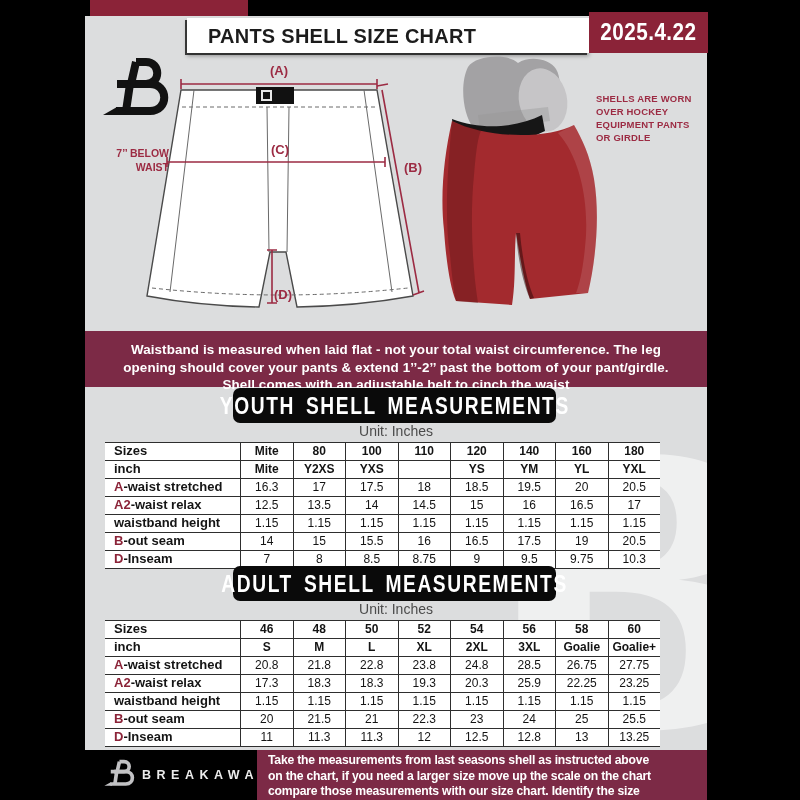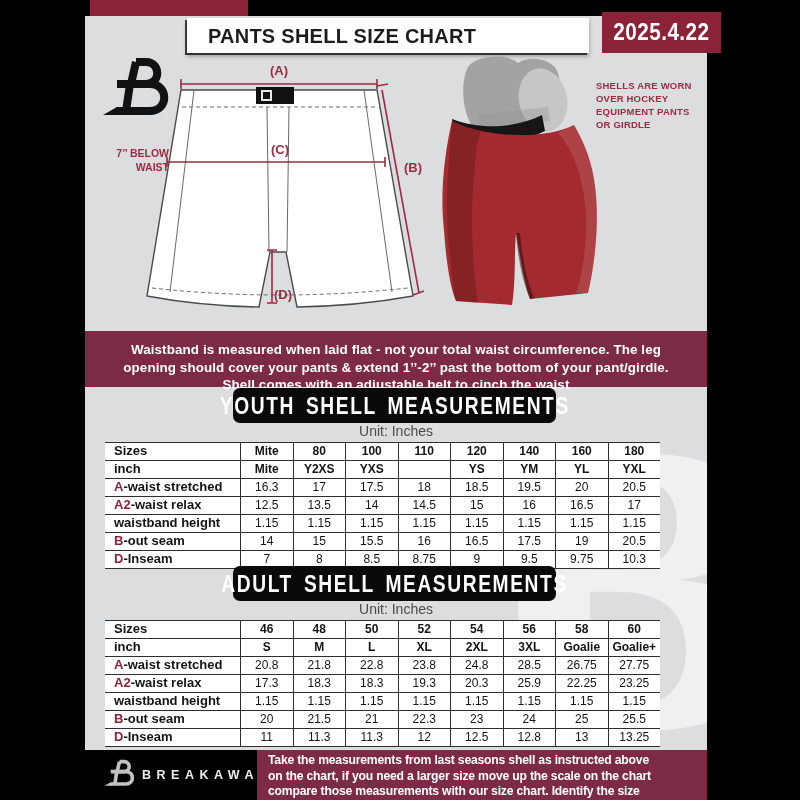--- a/index.html
+++ b/index.html
@@ -25,32 +25,32 @@
     position:absolute;left:187px;top:18px;width:402px;height:35px;background:#fff;
     box-shadow:-2px 2px 0 rgba(30,30,30,0.85), 0 3px 4px rgba(0,0,0,0.35);
     display:flex;align-items:center;
   }
   .title-bar .t{
     padding-left:22px;font-size:21px;font-weight:bold;color:#1c1c1c;
     transform:scaleX(0.95);transform-origin:left center;letter-spacing:0.3px;white-space:nowrap;
   }
   .date-badge{
     position:absolute;left:589px;top:12px;width:119px;height:41px;background:#8b2338;
-    display:flex;align-items:center;justify-content:center;margin-left:13px;
+    display:flex;align-items:center;justify-content:center;
   }
   .date-badge .t{
     color:#fff;font-weight:bold;font-size:23px;letter-spacing:0.5px;
     transform:scaleX(0.9);white-space:nowrap;
   }
   .logo-top{position:absolute;left:100px;top:56px;}
   
   .diagram{position:absolute;left:108px;top:58px;}
   .pants-photo{position:absolute;left:438px;top:55px;}
   .side-note{
-    position:absolute;left:596px;top:79px;width:120px;
+    position:absolute;left:596px;top:92px;width:120px;
     color:#9c2b43;font-weight:bold;font-size:9.5px;line-height:13px;letter-spacing:0.2px;
   }
   
   .info-banner{
     position:absolute;left:85px;top:331px;width:622px;height:56px;background:#7c2a46;
     color:#fff;text-align:center;padding-top:10px;
   }
   .info-banner div{font-size:13.4px;font-weight:bold;line-height:17.5px;white-space:nowrap;letter-spacing:0.1px;}
   
   .sec-banner{

